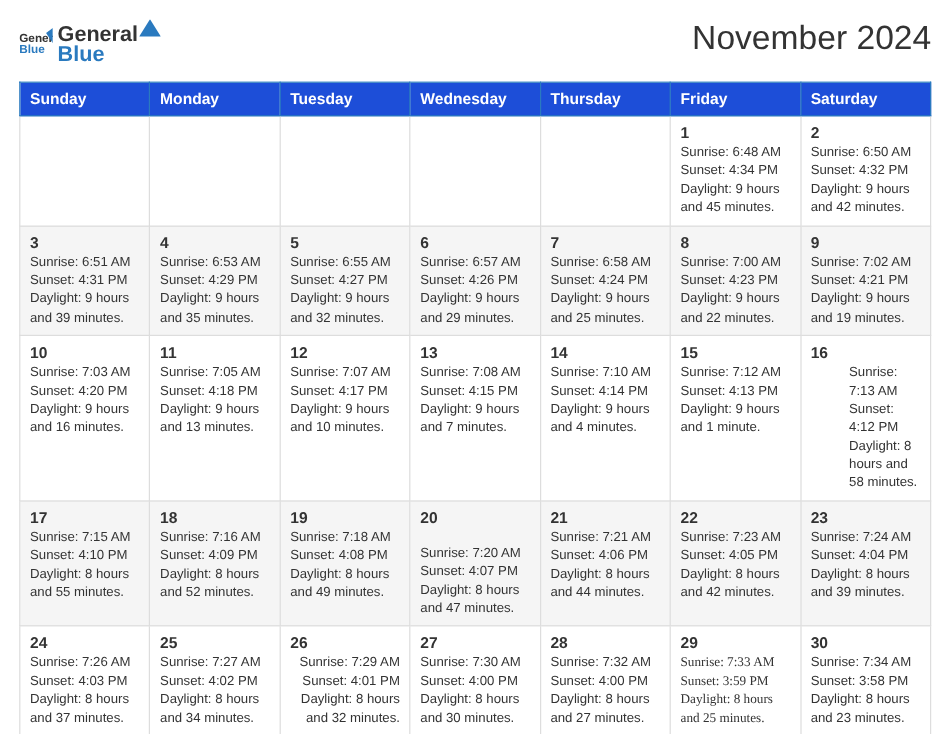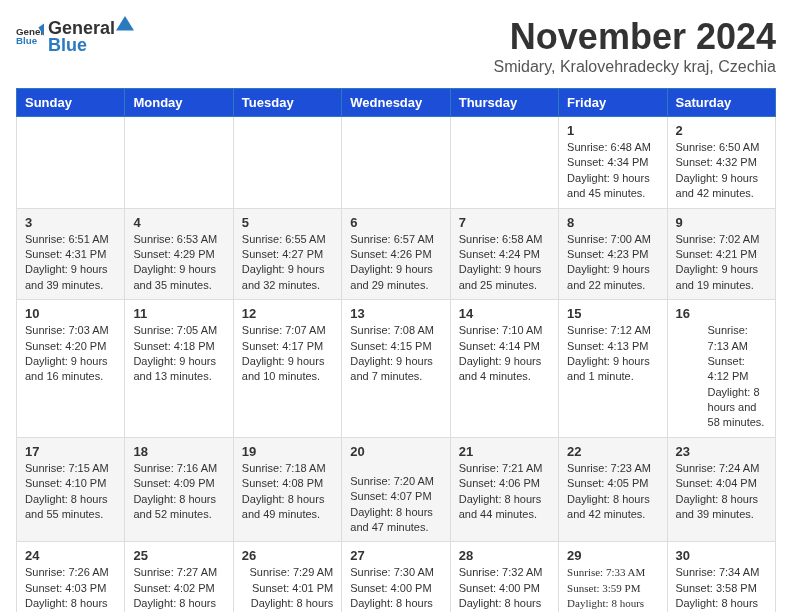--- a/index.html
+++ b/index.html
@@ -22,22 +22,22 @@
       gap: 4px;
     }
     .logo-icon {
       width: 28px;
       height: 28px;
     }
     .title-area {
       text-align: right;
     }
     .month-title {
-      font-size: 36px;
-      font-weight: bold;
+      font-size: 28px;
+      font-weight: normal;
       color: #333;
     }
     .subtitle {
       font-size: 16px;
       color: #555;
     }
     table {
       width: 100%;
       border-collapse: collapse;
       table-layout: fixed;
@@ -96,21 +96,20 @@
         <span style="font-size:18px;font-weight:bold;color:#333;">General</span>
         <svg width="18" height="18" viewBox="0 0 20 20" style="margin: 0 1px;">
           <polygon points="0,16 10,0 20,16" fill="#2a7abf"></polygon>
         </svg>
       </div>
       <span style="font-size:18px;font-weight:bold;color:#2a7abf;display:block;margin-top:-4px;">Blue</span>
     </div>
   </div>
   <div class="title-area">
     <div class="month-title">November 2024</div>
-    <div class="subtitle">Smidary, Kralovehradecky kraj, Czechia</div>
   </div>
 </div>
 
 <table>
   <thead>
     <tr id="header-row">
     <th>Sunday</th>
         <th>Monday</th>
         <th>Tuesday</th>
         <th>Wednesday</th>

